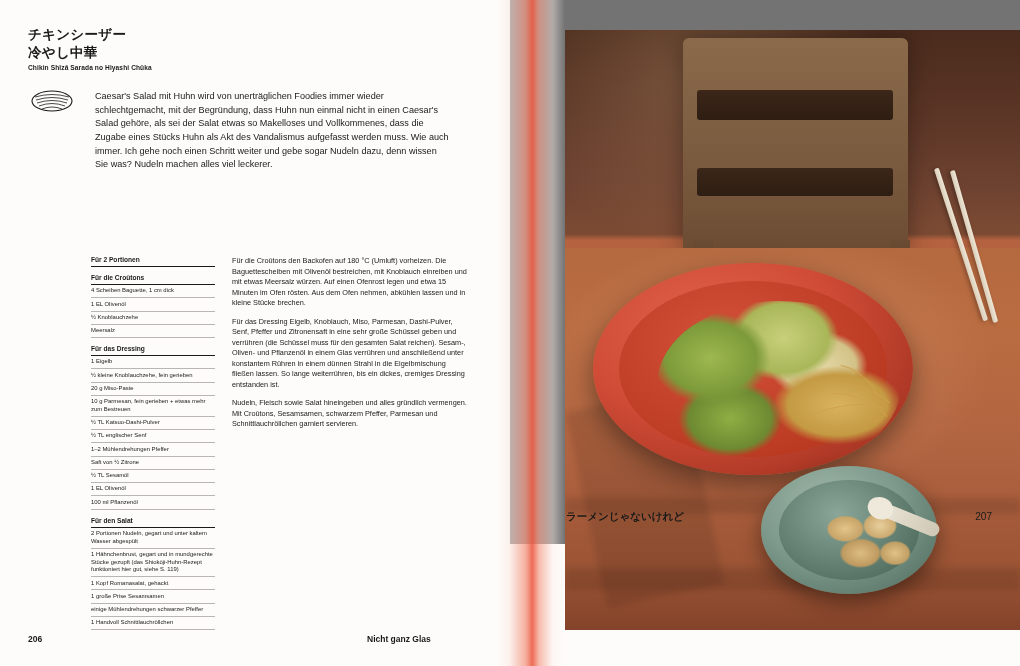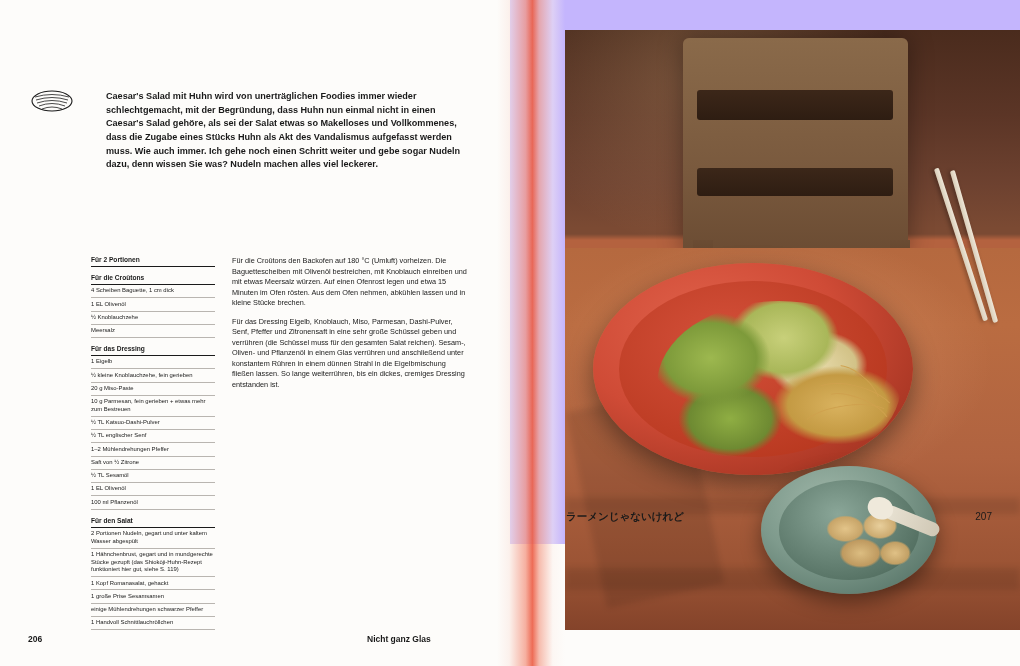--- a/index.html
+++ b/index.html
@@ -72,24 +72,24 @@
   }
 
   .bowl-icon {
     position: absolute;
     left: 30px; top: 88px;
     width: 44px; height: 26px;
   }
 
   .intro {
     position: absolute;
-    left: 106px; top: 90px;
+    left: 95px; top: 90px;
     width: 356px;
     font-size: 9.1px;
-    font-weight: bold;
+    font-weight: normal;
     line-height: 1.50;
     color: #1a1a1a;
     text-align: left;
   }
 
   
   .ing-col {
     position: absolute;
     left: 91px; top: 256px;
     width: 124px;
@@ -135,21 +135,21 @@
   .running-left {
     position: absolute;
     left: 367px; bottom: 22px;
     font-size: 8.5px; font-weight: bold; color: #1a1a1a;
   }
 
   
   .right-page {
     position: relative;
     width: 510px; height: 544px;
-    background: #c4b5fd;
+    background: #737373;
   }
   .photo {
     position: absolute;
     left: 55px; top: 30px;
     width: 455px; height: 600px;
     overflow: hidden;
     background: #6b3a28;
   }
   
   .ph-wall {
@@ -311,20 +311,25 @@
     font-size: 10.5px; font-weight: bold; color: #1a1a1a;
   }
 </style>
 </head>
 <body>
 
 <div class="page">
 
   <div class="left-page">
 
+    <div class="jp-title">
+      <div class="l1">チキンシーザー</div>
+      <div class="l2">冷やし中華</div>
+      <div class="romaji">Chikin Shīzā Sarada no Hiyashi Chūka</div>
+    </div>
 
 
     <div class="bowl-icon">
       <svg width="44" height="26" viewBox="0 0 44 26">
         <ellipse cx="22" cy="13" rx="20" ry="10" fill="none" stroke="#1a1a1a" stroke-width="1.1"></ellipse>
         <path d="M5 9 Q22 4 39 9" fill="none" stroke="#1a1a1a" stroke-width="0.8"></path>
         <path d="M6 12 Q22 7 38 12" fill="none" stroke="#1a1a1a" stroke-width="0.8"></path>
         <path d="M7 15 Q22 10 37 15" fill="none" stroke="#1a1a1a" stroke-width="0.8"></path>
         <path d="M9 18 Q22 13 35 18" fill="none" stroke="#1a1a1a" stroke-width="0.8"></path>
         <path d="M12 21 Q22 17 32 21" fill="none" stroke="#1a1a1a" stroke-width="0.8"></path>
@@ -360,20 +365,21 @@
       <div class="row">1 Hähnchenbrust, gegart und in mundgerechte Stücke gezupft (das Shiokōji-Huhn-Rezept funktioniert hier gut, siehe S. 119)</div>
       <div class="row">1 Kopf Romanasalat, gehackt</div>
       <div class="row">1 große Prise Sesamsamen</div>
       <div class="row">einige Mühlendrehungen schwarzer Pfeffer</div>
       <div class="row">1 Handvoll Schnittlauchröllchen</div>
     </div>
 
     <div class="method">
       <p>Für die Croûtons den Backofen auf 180 °C (Umluft) vorheizen. Die Baguettescheiben mit Olivenöl bestreichen, mit Knoblauch einreiben und mit etwas Meersalz würzen. Auf einen Ofenrost legen und etwa 15 Minuten im Ofen rösten. Aus dem Ofen nehmen, abkühlen lassen und in kleine Stücke brechen.</p>
       <p>Für das Dressing Eigelb, Knoblauch, Miso, Parmesan, Dashi-Pulver, Senf, Pfeffer und Zitronensaft in eine sehr große Schüssel geben und verrühren (die Schüssel muss für den gesamten Salat reichen). Sesam-, Oliven- und Pflanzenöl in einem Glas verrühren und anschließend unter konstantem Rühren in einem dünnen Strahl in die Eigelbmischung fließen lassen. So lange weiterrühren, bis ein dickes, cremiges Dressing entstanden ist.</p>
+      <p>Nudeln, Fleisch sowie Salat hineingeben und alles gründlich vermengen. Mit Croûtons, Sesamsamen, schwarzem Pfeffer, Parmesan und Schnittlauchröllchen garniert servieren.</p>
     </div>
 
     <div class="folio-left">206</div>
     <div class="running-left">Nicht ganz Glas</div>
   </div>
 
   <div class="right-page">
     <div class="photo">
       <div class="ph-wall"></div>
       <div class="ph-chair"></div>

